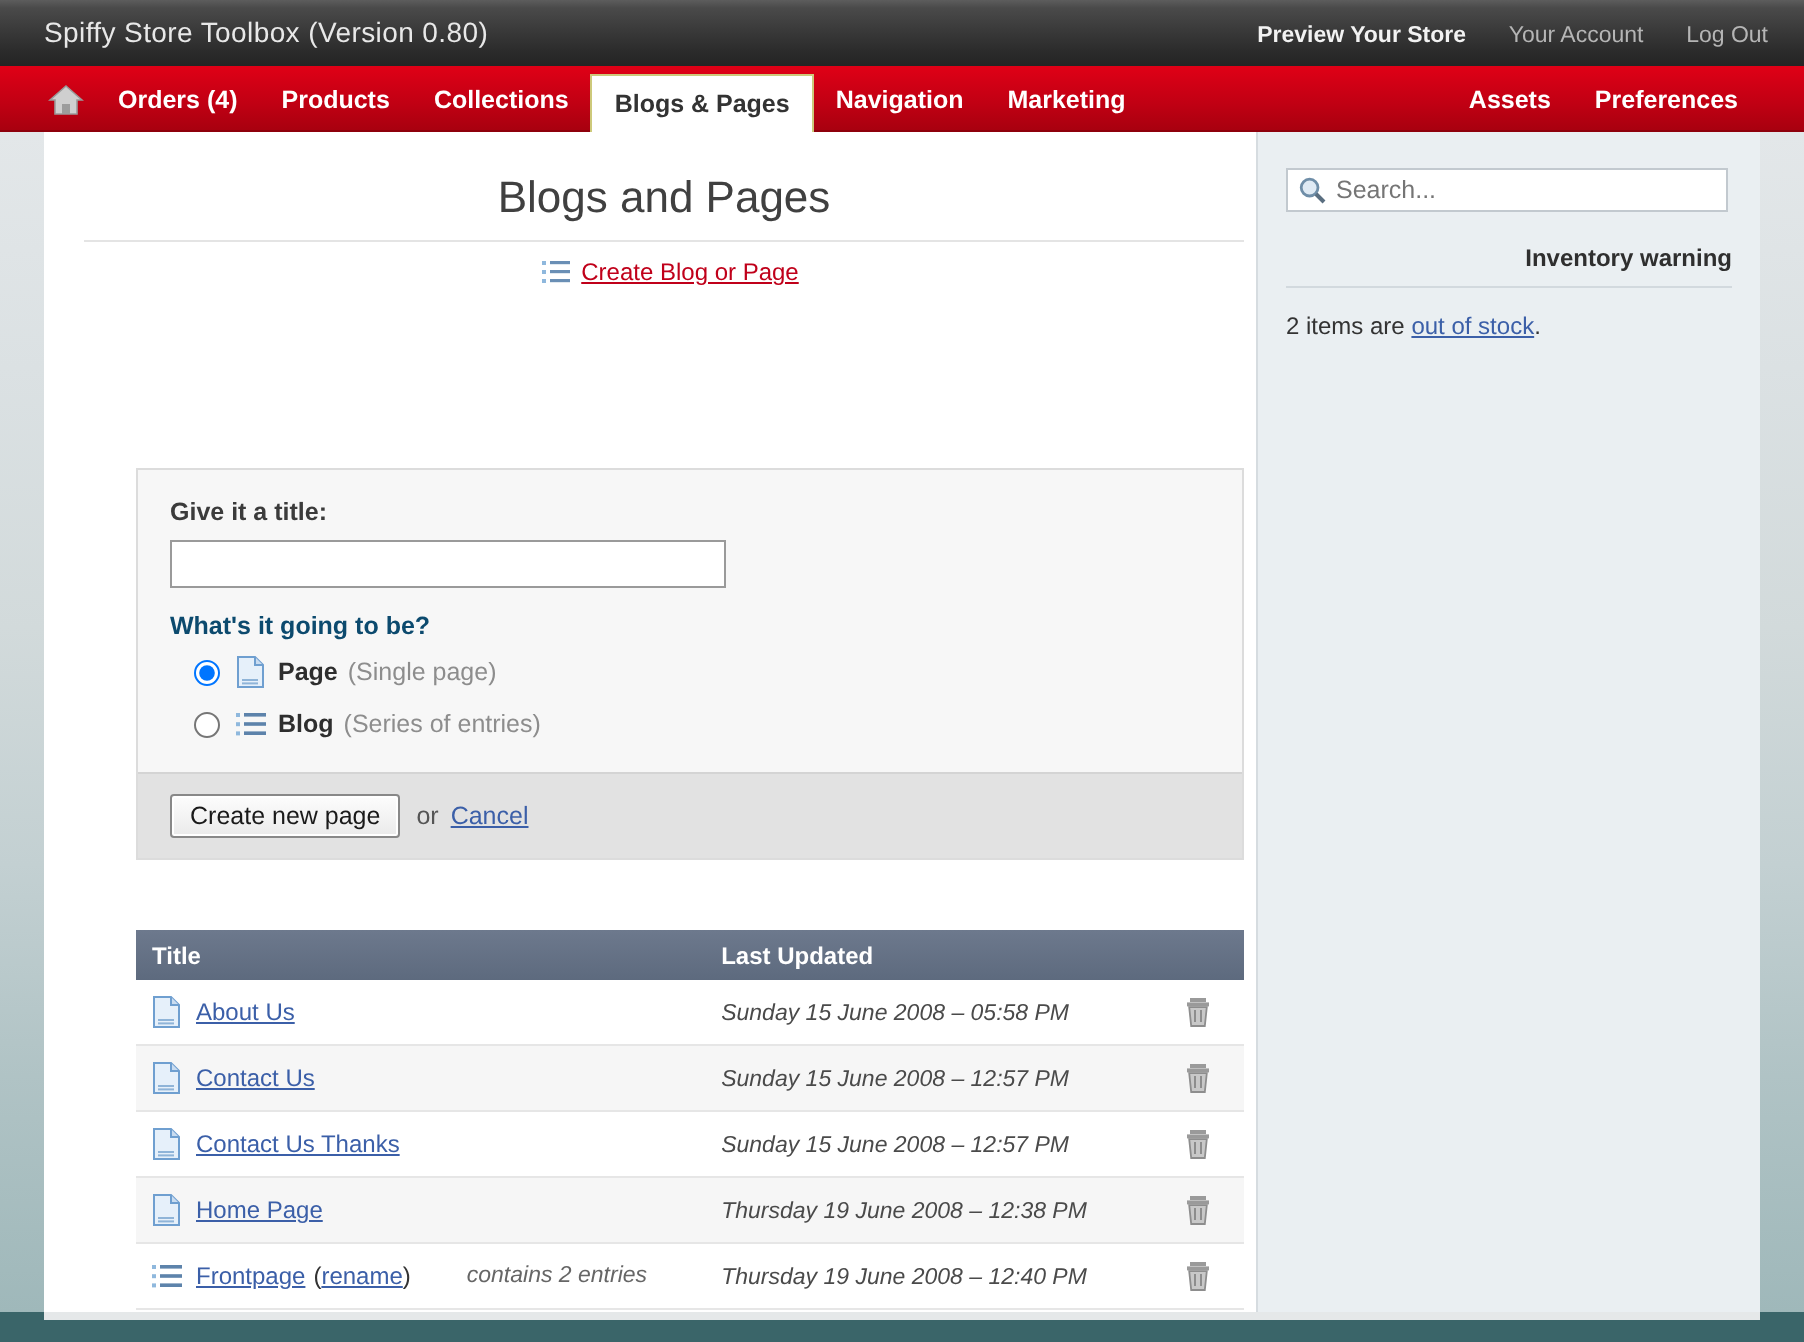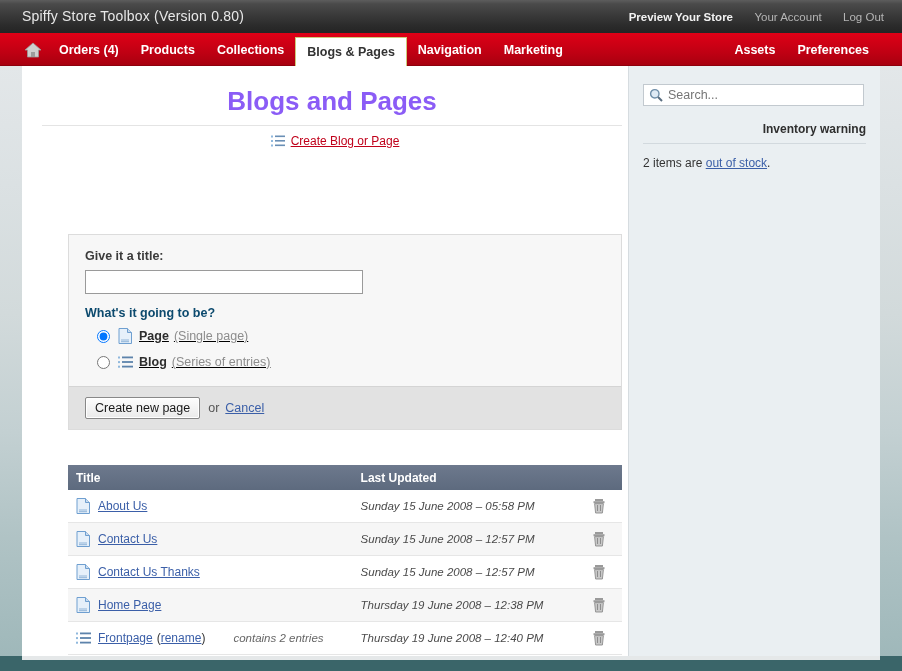--- a/index.html
+++ b/index.html
@@ -143,23 +143,23 @@
   .main {
     position: absolute;
     left: 0; top: 0;
     width: 606px;
     height: 590px;
     background: #ffffff;
     box-sizing: border-box;
   }
   .page-title {
     text-align: center;
-    color: #8b5cf6;
-    font-size: 26px;
-    font-weight: bold;
+    color: #404040;
+    font-size: 22px;
+    font-weight: normal;
     margin: 0;
     padding: 20px 0 8px 0;
     border-bottom: 1px solid #e4e4e4;
     margin-left: 20px;
     margin-right: 6px;
   }
   .create-row {
     text-align: center;
     padding: 8px 0 0 0;
     margin-left: 20px;
@@ -209,21 +209,20 @@
     color: #0c4a6e;
     font-size: 12.5px;
     font-weight: bold;
     margin: 12px 0 8px 0;
   }
   .radio-row {
     display: flex;
     align-items: center;
     margin: 0 0 10px 12px;
     font-size: 12.5px;
-    text-decoration: underline;
   }
   .radio-row input[type=radio] {
     margin: 0 8px 0 0;
   }
   .radio-icon {
     width: 15px; height: 16px;
     margin-right: 6px;
     display: inline-block;
   }
   .radio-icon svg { display: block; }

